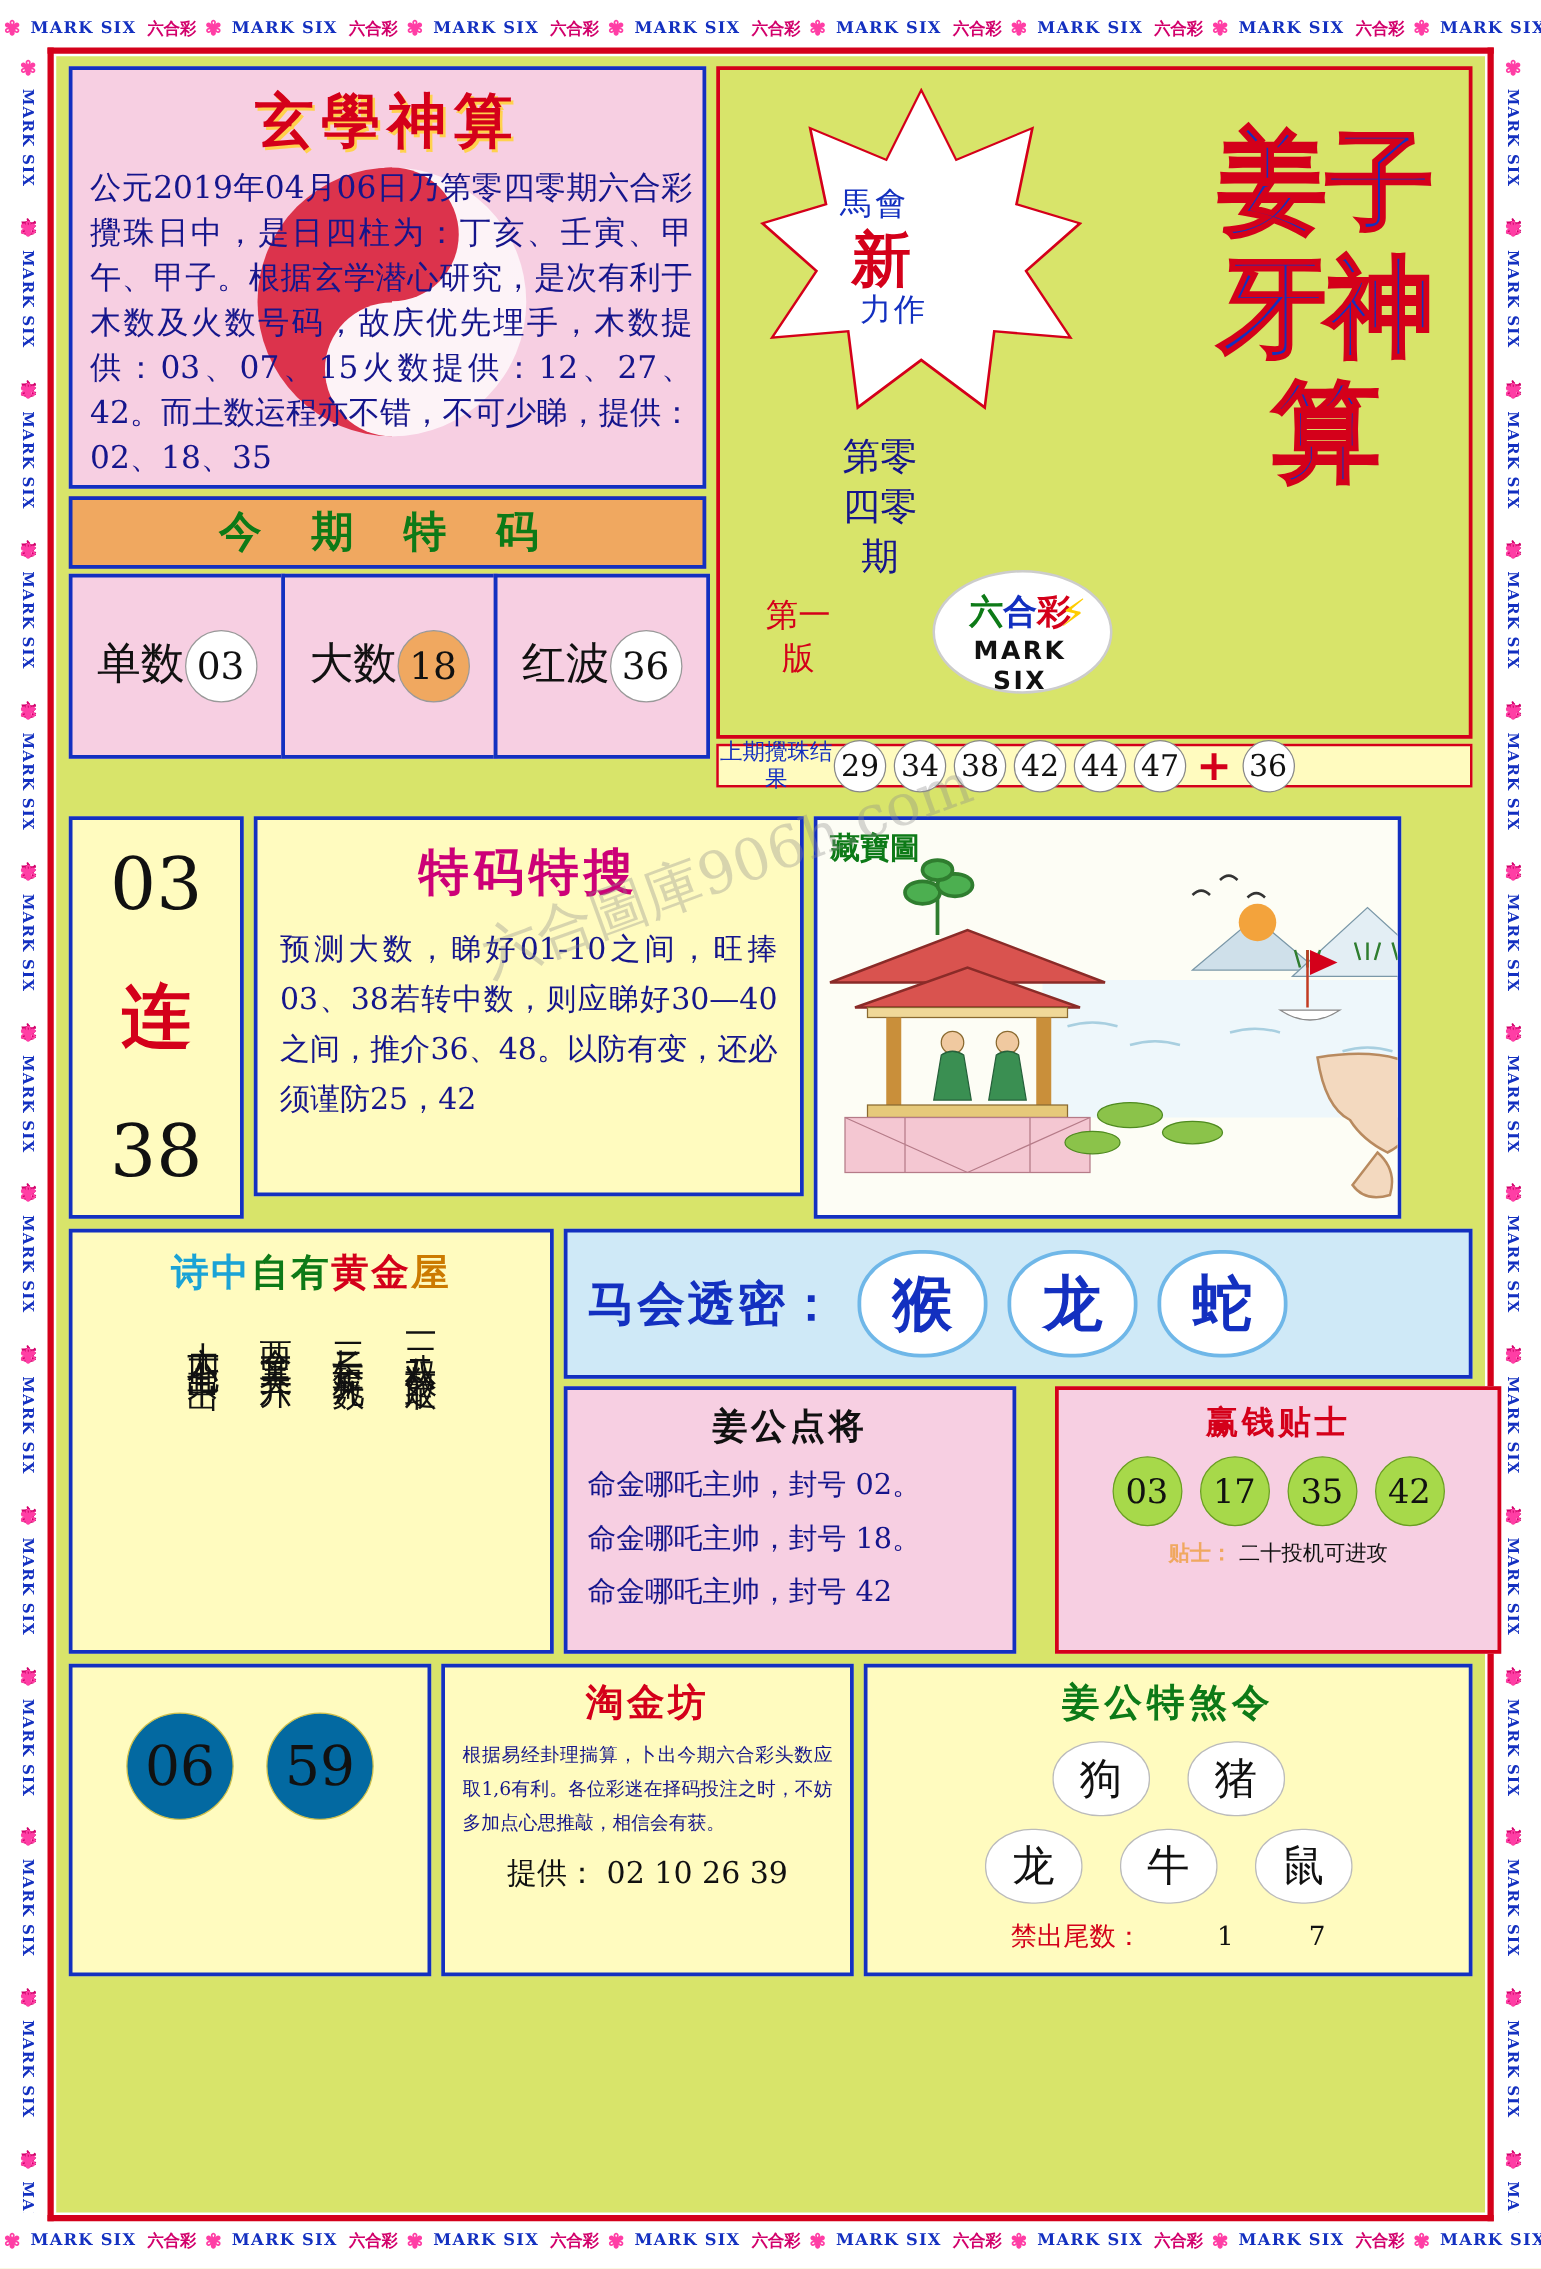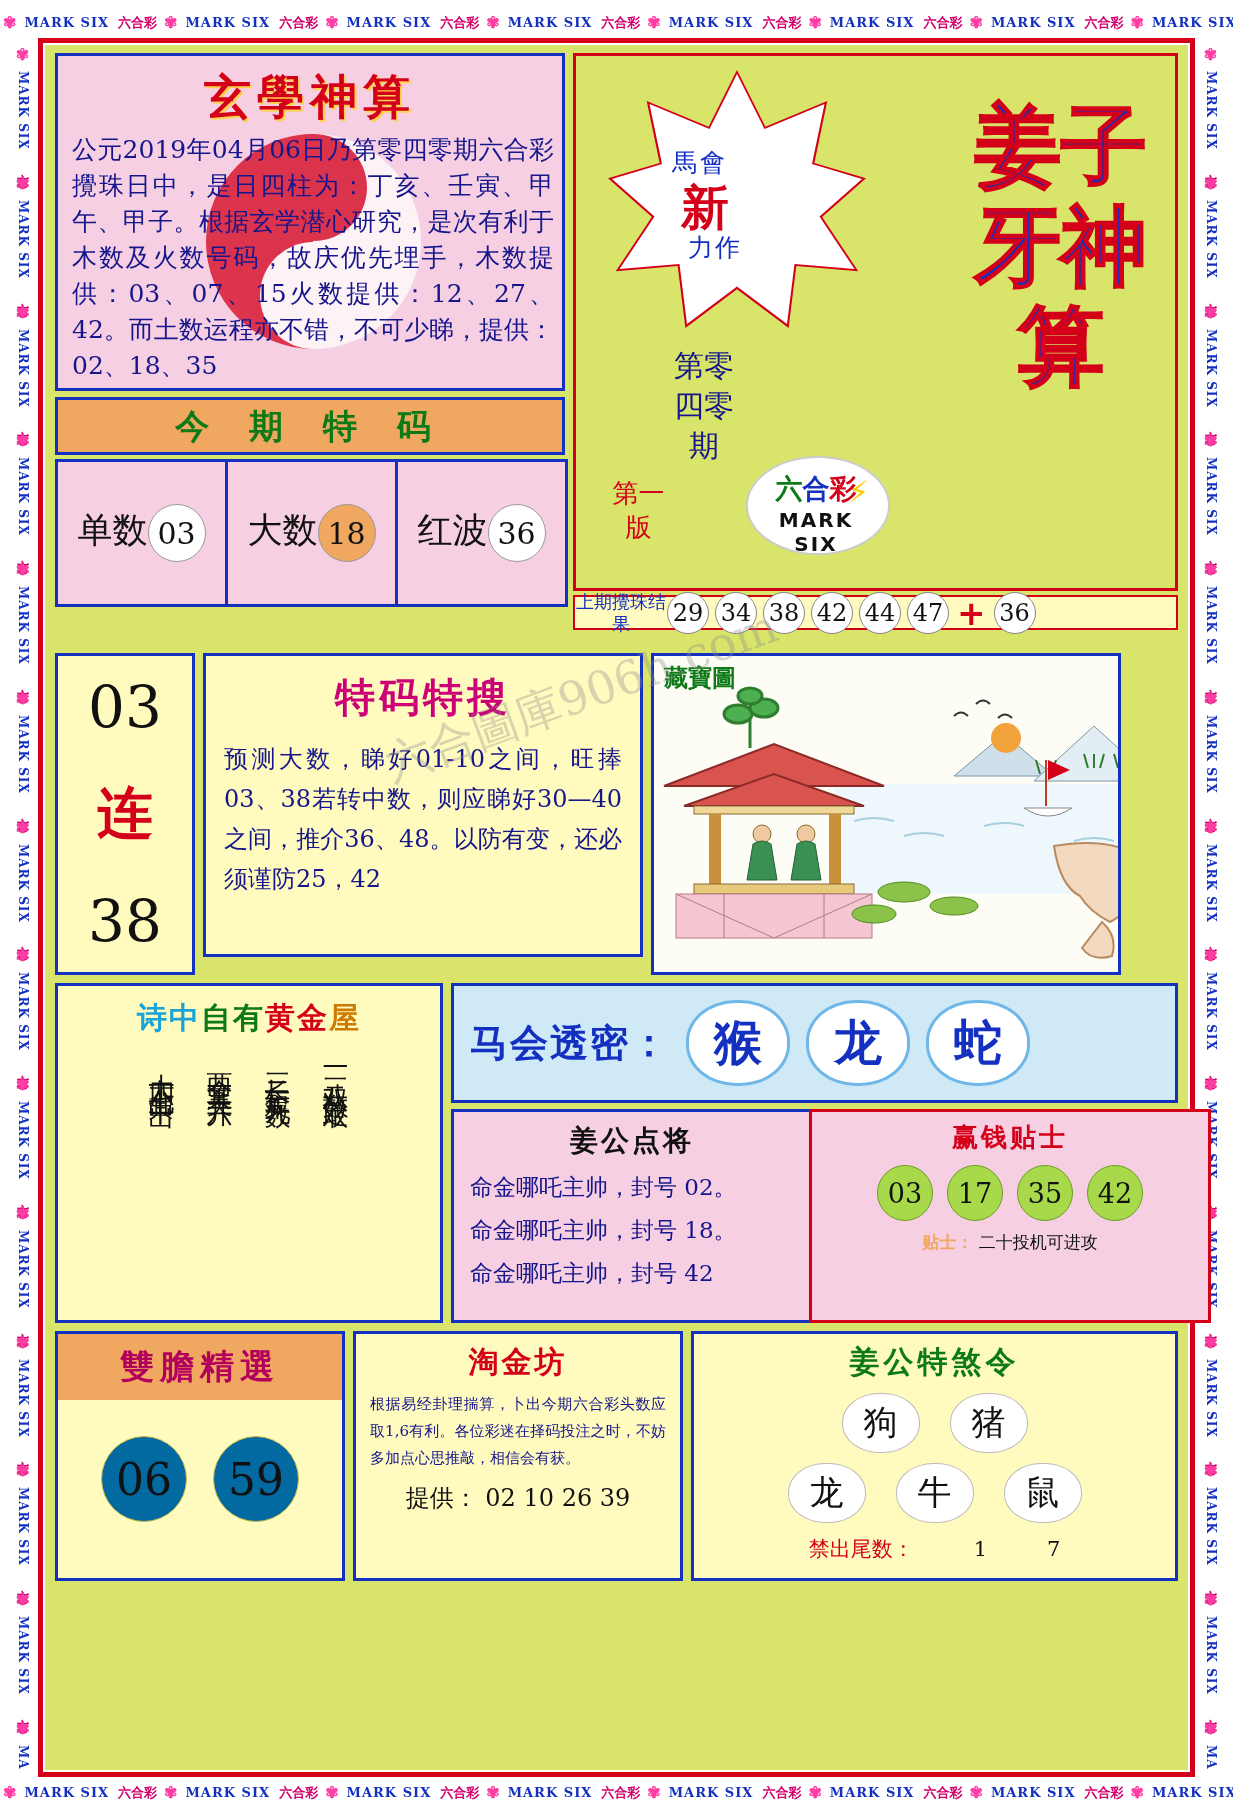--- a/index.html
+++ b/index.html
@@ -139,21 +139,21 @@
      font-family:"DejaVu Serif","Liberation Serif",serif;margin-left:16px;}
 
   
   #jgdj{left:406px;top:1064px;width:362px;height:214px;background:#f7cfe2;border:3px solid #1330c0;}
   #jgdj .h{text-align:center;font-size:28px;font-weight:bold;color:#111;margin-top:10px;
      font-family:"DejaVu Serif","Liberation Serif",serif;letter-spacing:3px;}
   #jgdj .line{margin:12px 16px 0 16px;font-size:23px;color:#15158c;
      font-family:"DejaVu Serif","Liberation Serif",serif;}
 
   
-  #yqts{left:764px;top:1064px;width:402px;height:214px;background:#f7cfe2;border:3px solid #d4001a;}
+  #yqts{left:799px;top:1064px;width:357px;height:214px;background:#f7cfe2;border:3px solid #d4001a;}
   #yqts .h{text-align:center;font-size:26px;font-weight:bold;color:#d4001a;margin-top:8px;
      font-family:"DejaVu Serif","Liberation Serif",serif;letter-spacing:3px;}
   .yq-grid{display:flex;flex-wrap:wrap;justify-content:center;gap:14px;margin-top:10px;}
   .yqb{width:54px;height:54px;border-radius:50%;background:#a7d94a;border:1px solid #6a9e22;
      display:flex;align-items:center;justify-content:center;font-size:27px;color:#111;
      font-family:"DejaVu Serif","Liberation Serif",serif;}
   #yqts .foot{margin-top:10px;text-align:center;font-size:17px;color:#111;}
   #yqts .foot b{color:#f0a860;}
 
   
@@ -514,21 +514,20 @@
           <div class="yqb">35</div>
           <div class="yqb">42</div>
         </div>
       <div class="foot">
         <b>贴士：</b>
         <span>二十投机可进攻</span>
       </div>
     </div>
 
     <div class="frame" id="sdjx">
-      <div class="h">雙膽精選</div>
       <div class="sd-balls">
         <div class="sdb">06</div>
         <div class="sdb">59</div>
       </div>
     </div>
 
     <div class="frame" id="tjf">
       <div class="h">淘金坊</div>
       <div class="b">根据易经卦理揣算，卜出今期六合彩头数应取1,6有利。各位彩迷在择码投注之时，不妨多加点心思推敲，相信会有获。</div>
       <div class="f">

